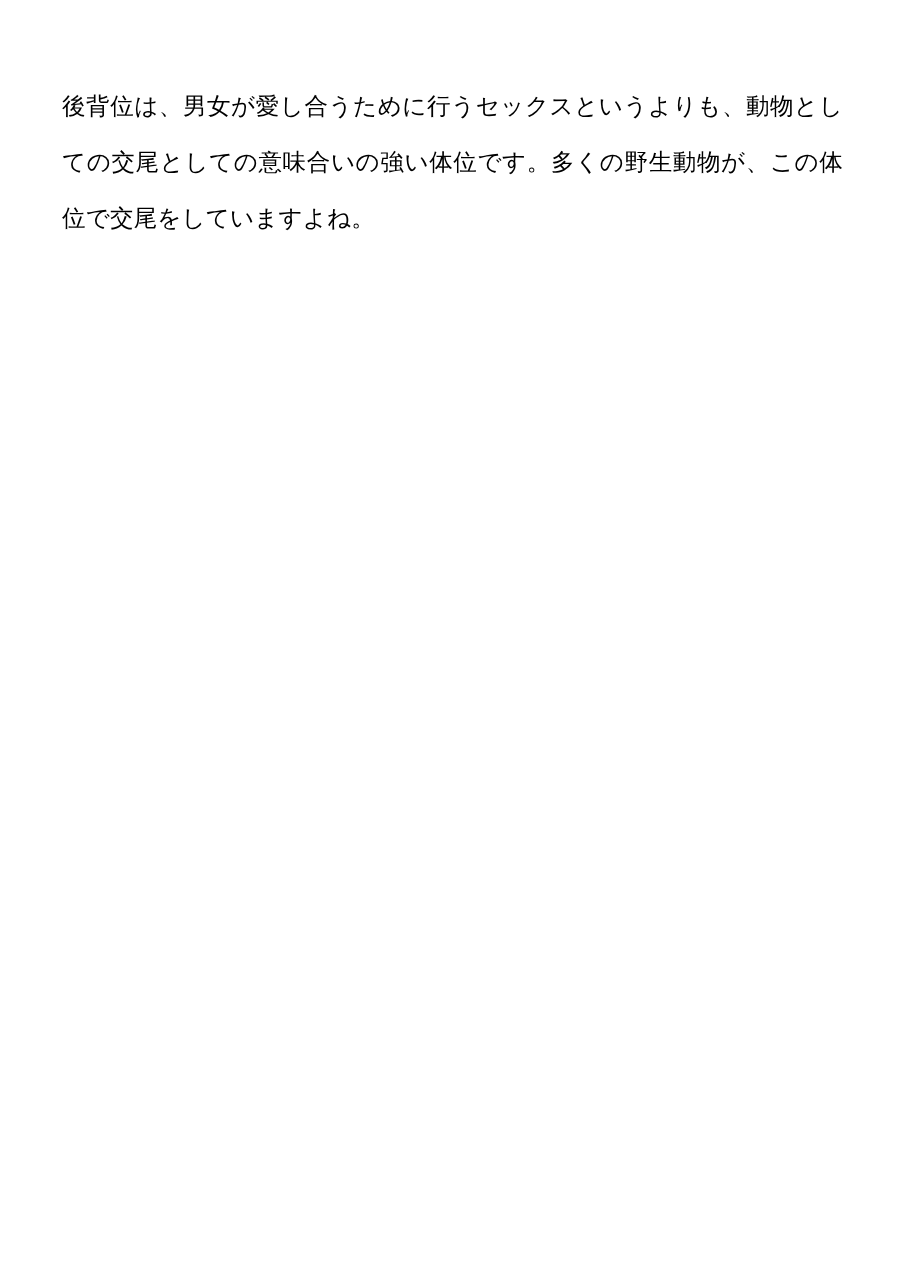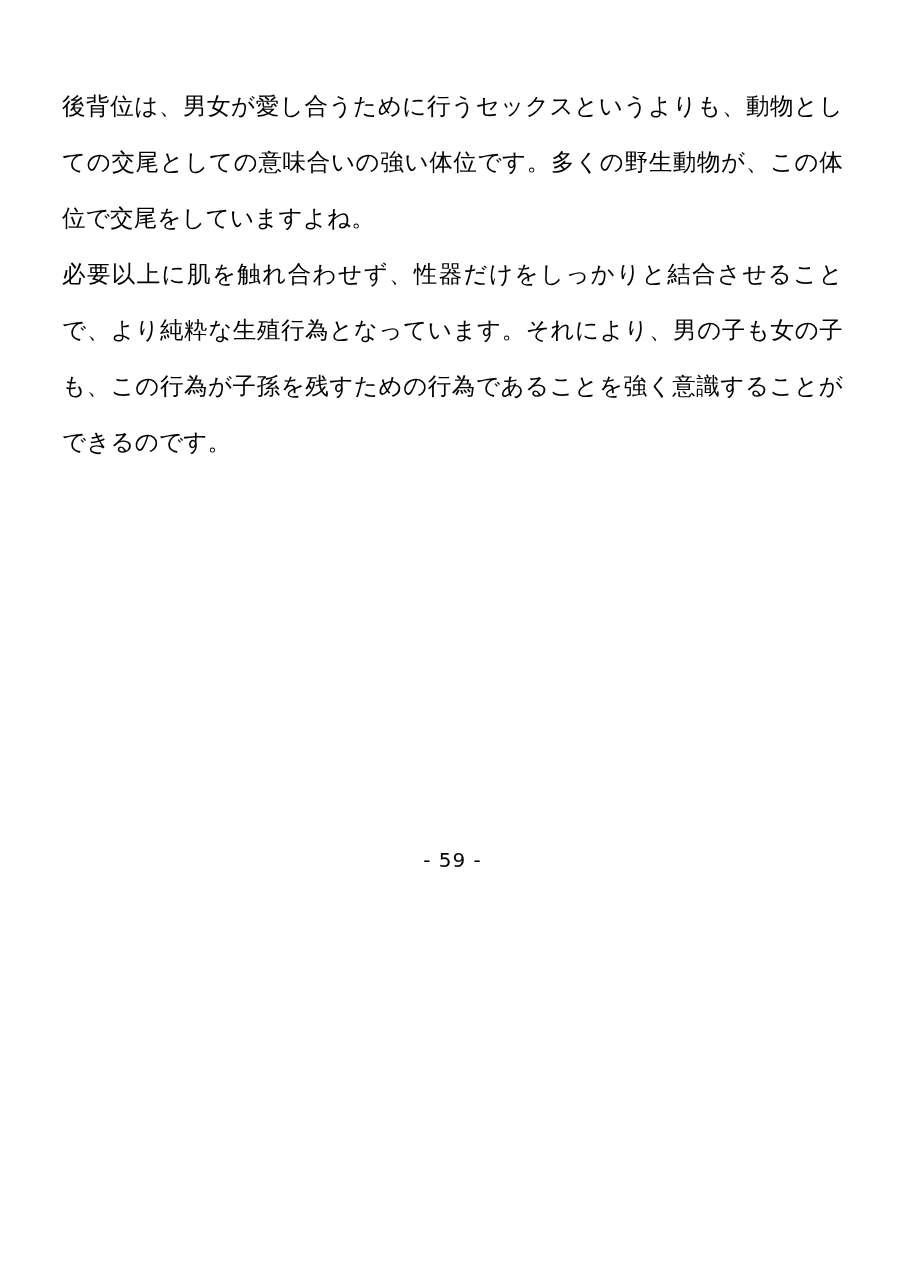--- a/index.html
+++ b/index.html
@@ -50,19 +50,17 @@
     color: #000000;
   }
 </style>
 </head>
 <body>
 
 <div class="page">
 
   <div class="body-text">
     <p class="para">後背位は、男女が愛し合うために行うセックスというよりも、動物としての交尾としての意味合いの強い体位です。多くの野生動物が、この体位で交尾をしていますよね。</p>
-    <p class="para">必要以上に肌を触れ合わせず、性器だけをしっかりと結合させることで、より純粋な生殖行為となっています。それにより、男の子も女の子も、この行為が子孫を残すための行為であることを強く意識することができるのです。</p>
     <div class="para-gap"></div>
   </div>
 
-  <div class="page-number">- 59 -</div>
 
 </div>
 
 </body></html>

